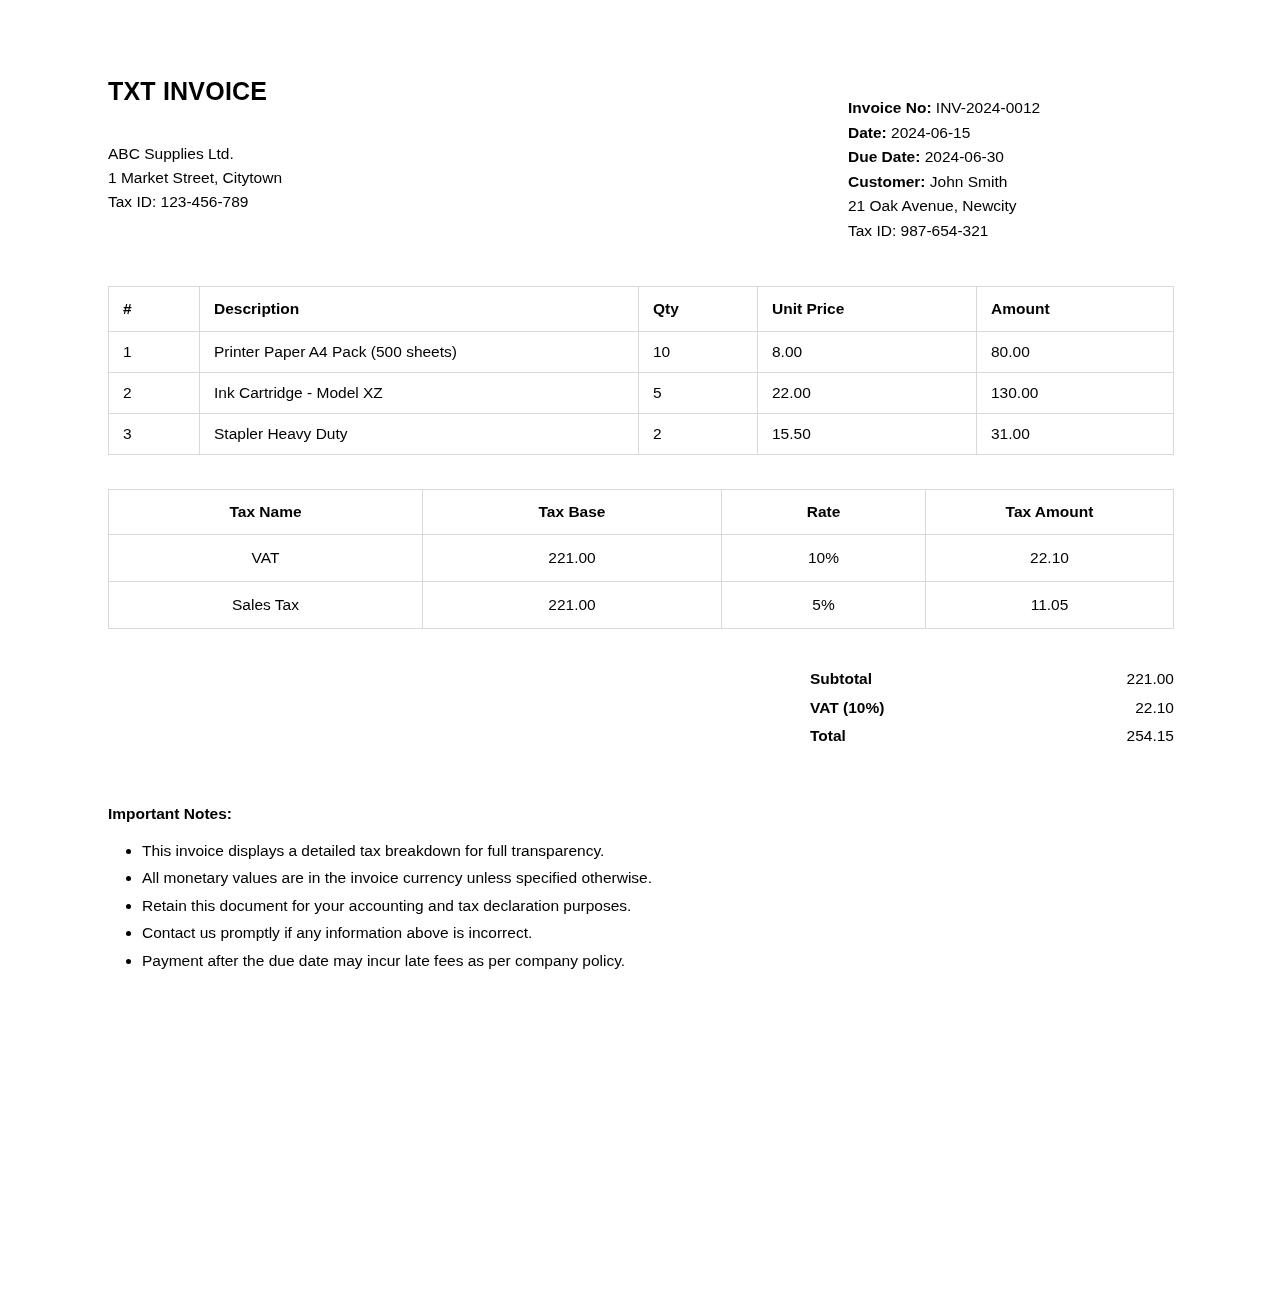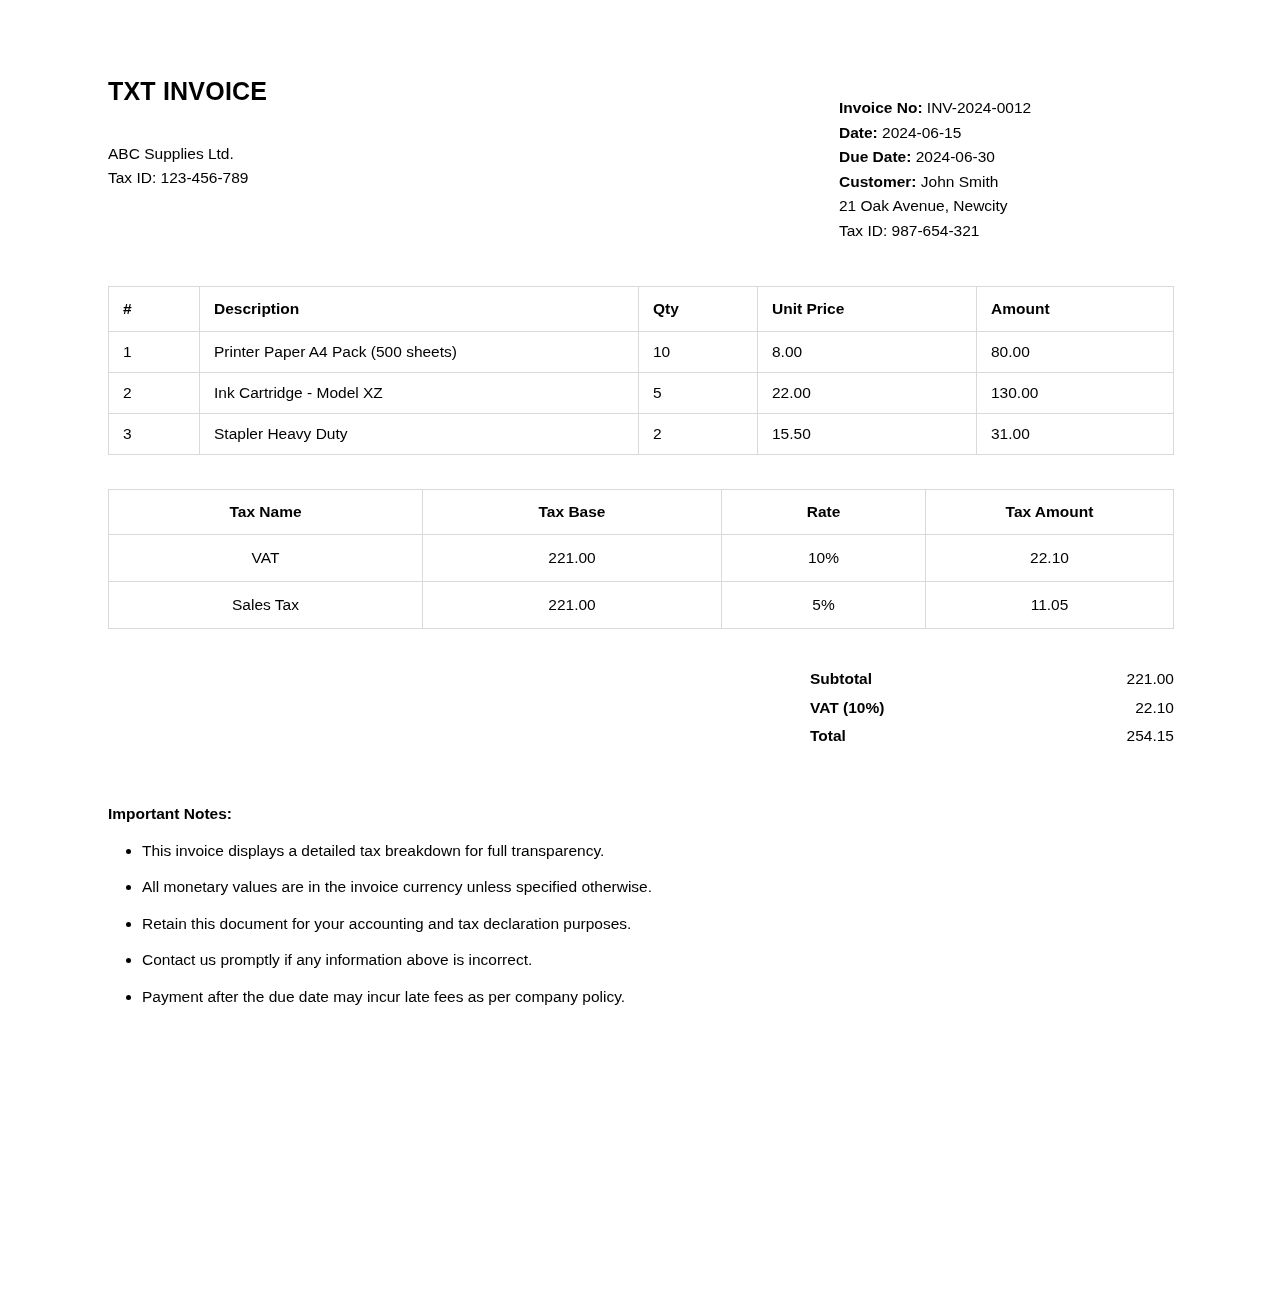--- a/index.html
+++ b/index.html
@@ -34,21 +34,21 @@
     margin: 0 0 36px 0;
     line-height: 1.1;
   }
   .seller-block {
     font-size: 15.5px;
     line-height: 24px;
   }
   .meta-block {
     position: absolute;
     top: 18px;
-    right: 15px;
+    right: 6px;
     text-align: left;
     font-size: 15.5px;
     line-height: 24.5px;
     width: 320px;
   }
   .meta-block .lbl { font-weight: bold; }
 
   
   table {
     border-collapse: collapse;
@@ -126,33 +126,33 @@
     font-weight: bold;
     margin-bottom: 14px;
   }
   .notes ul {
     margin: 0;
     padding-left: 34px;
   }
   .notes li {
     font-size: 15.5px;
     line-height: 27.5px;
-    margin-top: 9px;
   }
 </style>
 </head>
 <body>
 
 <div class="page">
 
   <div class="header">
     <h1 class="doc-title">TXT INVOICE</h1>
 
     <div class="seller-block">
       <div>ABC Supplies Ltd.</div>
+      <div>1 Market Street, Citytown</div>
       <div>Tax ID: 123-456-789</div>
     </div>
 
     <div class="meta-block">
       <div>
         <span class="lbl">Invoice No:</span>
         <span>INV-2024-0012</span>
       </div>
       <div>
         <span class="lbl">Date:</span>

